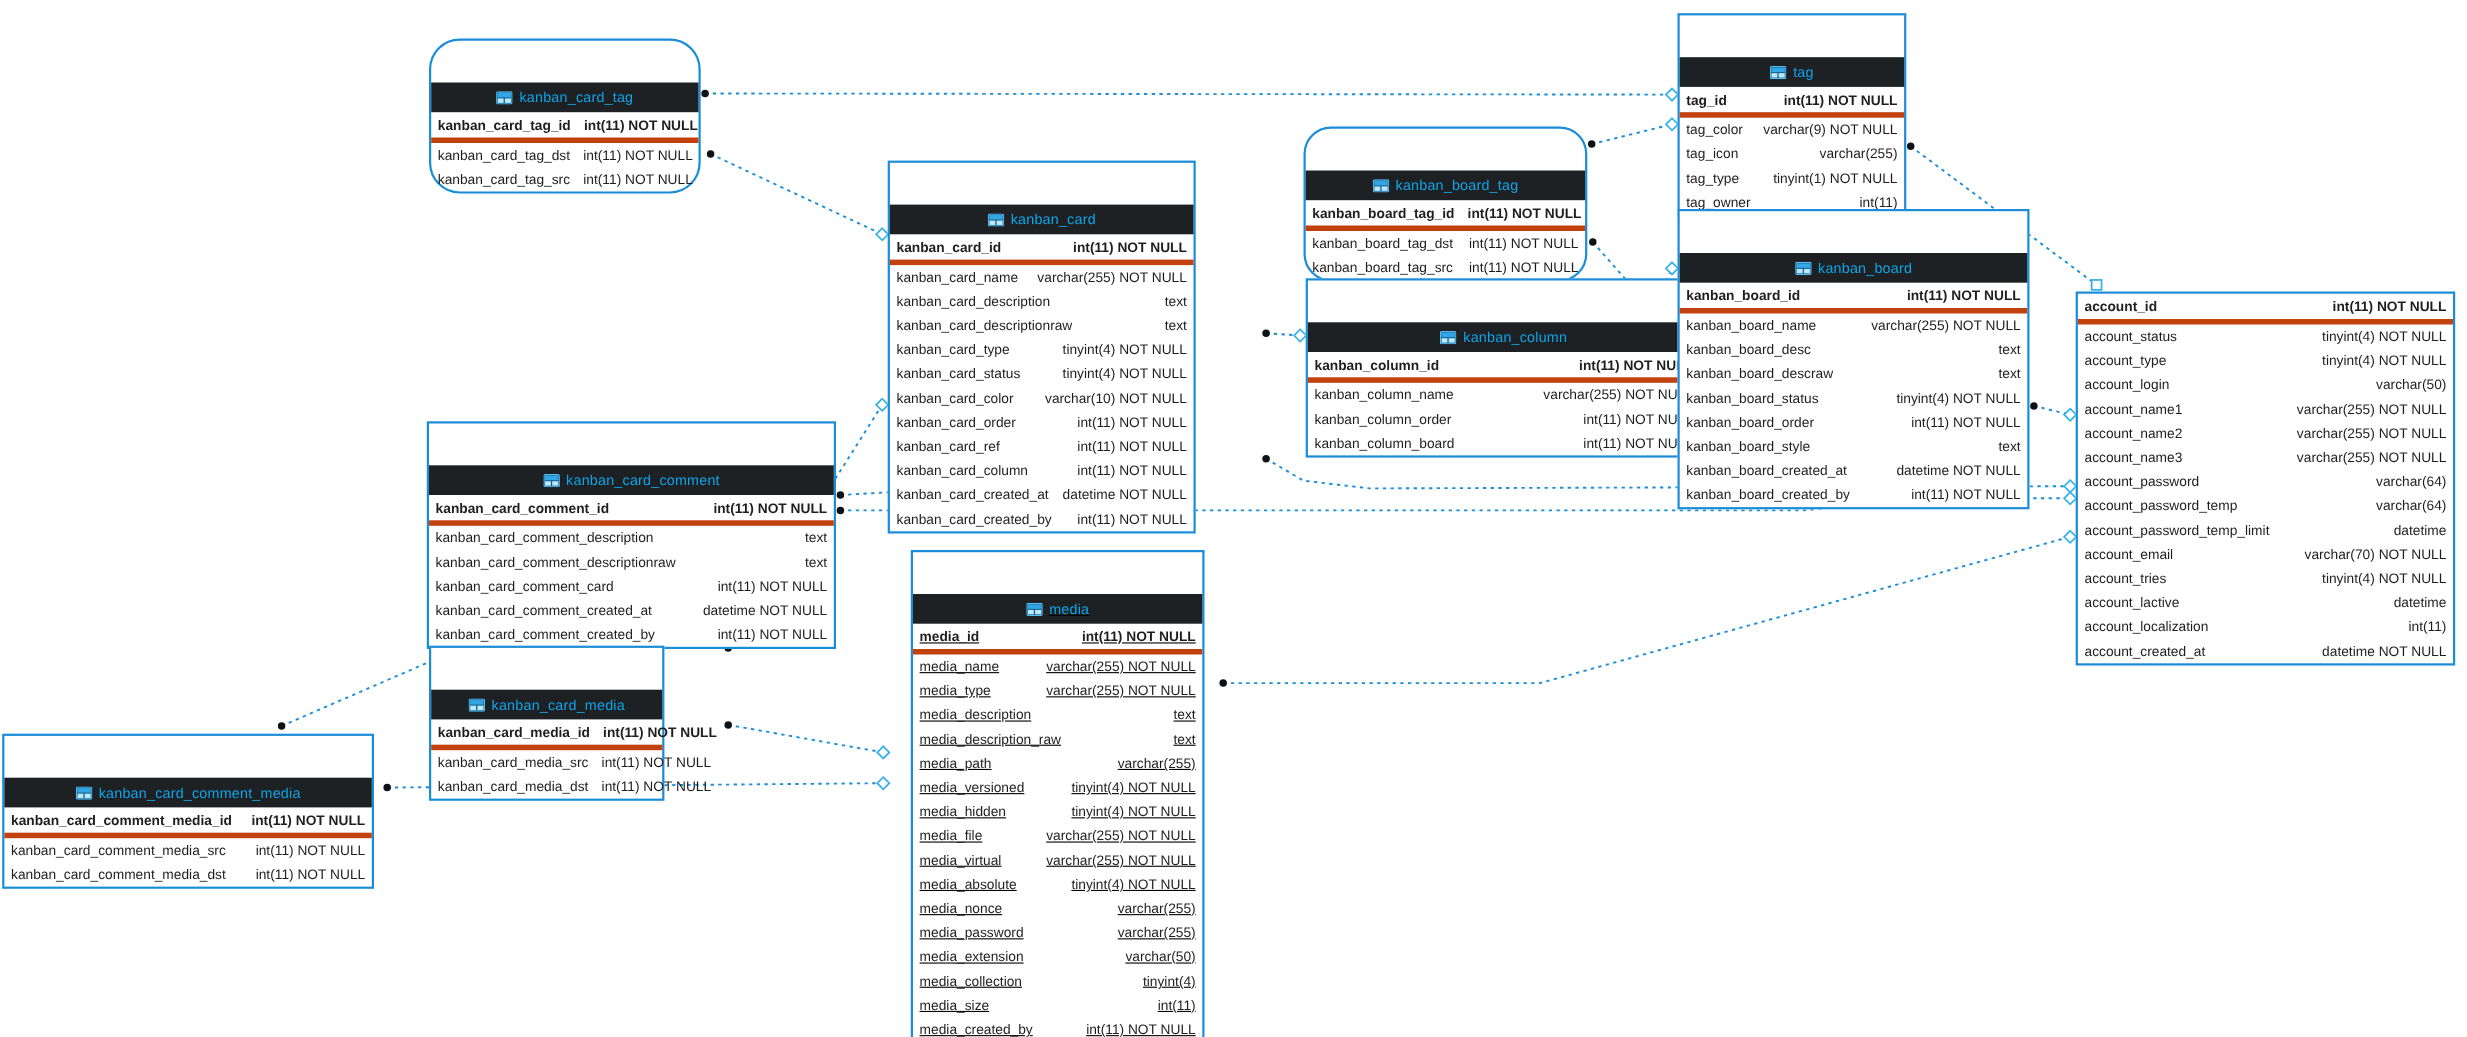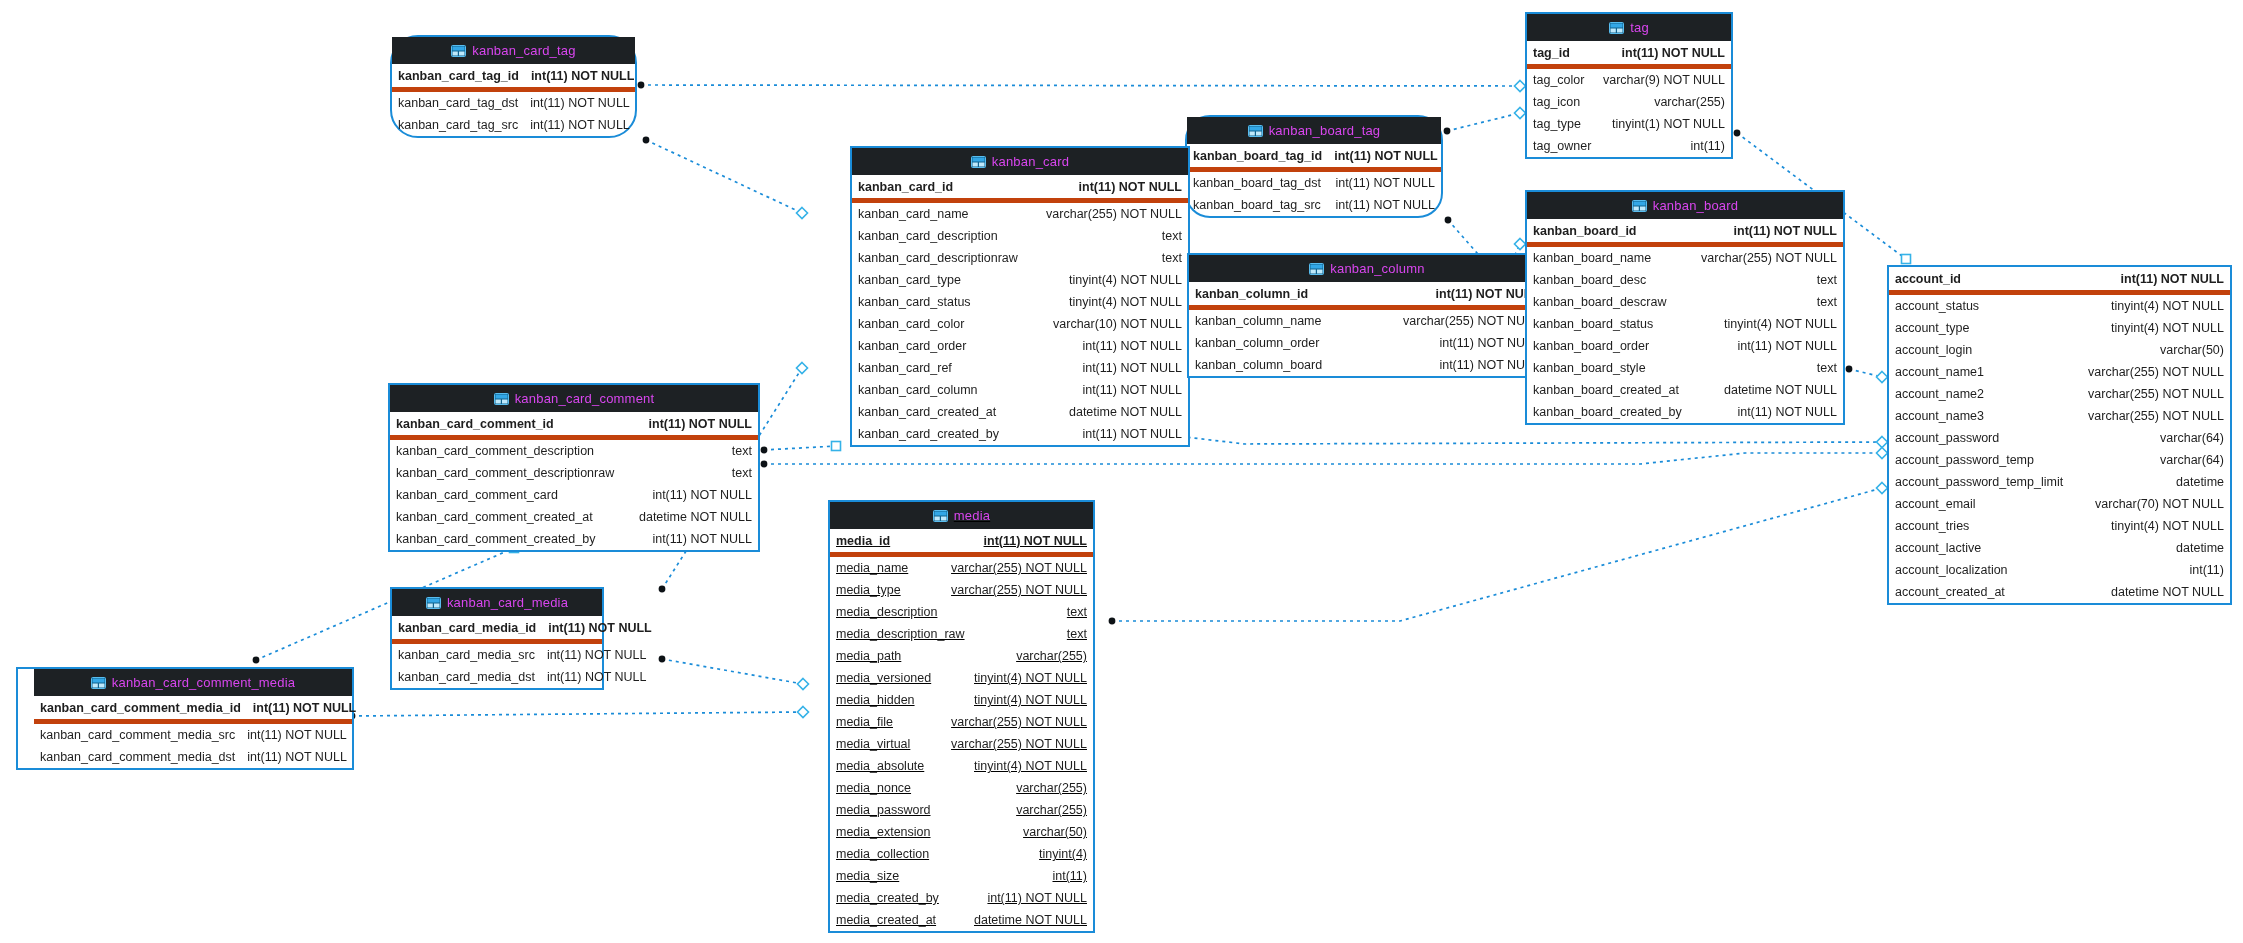--- a/index.html
+++ b/index.html
@@ -3,21 +3,21 @@
 <meta charset="utf-8">
 <style>
   html,body{margin:0;padding:0;background:#ffffff;}
   body{width:2243px;height:943px;font-family:"Liberation Sans",sans-serif;}
   #canvas{position:relative;width:2243px;height:943px;background:#ffffff;overflow:hidden;}
   #wires{position:absolute;left:0;top:0;width:2243px;height:943px;}
   .wire{fill:none;stroke:#1a8cd8;stroke-width:1.7;stroke-dasharray:3 4;}
   .wire-dot{fill:#0d1216;stroke:none;}
   .wire-end{fill:#ffffff;stroke:#35b2e8;stroke-width:1.6;}
   .tbl{position:absolute;background:#ffffff;border:2px solid #1a8cd8;box-sizing:border-box;cursor:move;}
-  .tbl-header{background:#1d2124;color:#d946ef;height:27px;display:flex;align-items:center;justify-content:center;gap:6px;font-size:13px;letter-spacing:.2px;}
+  .tbl-header{background:#1d2124;color:#0ea5e9;height:27px;display:flex;align-items:center;justify-content:center;gap:6px;font-size:13px;letter-spacing:.2px;margin-top:38px;}
   .tbl-header svg{flex:0 0 auto;}
   .row{display:flex;align-items:center;height:22px;padding:0 6px;font-size:12.5px;color:#1e1e1e;white-space:nowrap;box-sizing:border-box;}
   .row.pk{height:28px;font-weight:bold;border-bottom:5px solid #c2410c;}
   .fname{margin-right:12px;}
   .ftype{margin-left:auto;}
 </style>
 </head>
 <body>
 
 <div id="canvas">
@@ -142,21 +142,21 @@
       </div>
       <div class="row">
         <span class="fname">kanban_board_tag_dst</span>
         <span class="ftype">int(11) NOT NULL</span>
       </div>
       <div class="row">
         <span class="fname">kanban_board_tag_src</span>
         <span class="ftype">int(11) NOT NULL</span>
       </div>
     </div>
-    <div class="tbl" style="left: 850px; top: 146px; width: 340px;">
+    <div class="tbl" style="left: 807px; top: 146px; width: 280px;">
       <div class="tbl-header">
         <svg width="15" height="12" viewBox="0 0 15 12">
           <rect x="0.5" y="0.5" width="14" height="11" rx="1" fill="#10638f" stroke="#58bdef"></rect>
           <rect x="1.5" y="1.5" width="12" height="4" fill="#33a7e6"></rect>
           <rect x="1.5" y="6.5" width="5.3" height="4" fill="#bfe9fb"></rect>
           <rect x="8" y="6.5" width="5.5" height="4" fill="#bfe9fb"></rect>
         </svg>
         <span>kanban_card</span>
       </div>
       <div class="row pk">
@@ -395,21 +395,21 @@
       </div>
       <div class="row">
         <span class="fname">kanban_card_media_src</span>
         <span class="ftype">int(11) NOT NULL</span>
       </div>
       <div class="row">
         <span class="fname">kanban_card_media_dst</span>
         <span class="ftype">int(11) NOT NULL</span>
       </div>
     </div>
-    <div class="tbl" style="left: 16px; top: 667px; width: 338px; padding-left: 16px;">
+    <div class="tbl" style="left: 2px; top: 667px; width: 338px;">
       <div class="tbl-header">
         <svg width="15" height="12" viewBox="0 0 15 12">
           <rect x="0.5" y="0.5" width="14" height="11" rx="1" fill="#10638f" stroke="#58bdef"></rect>
           <rect x="1.5" y="1.5" width="12" height="4" fill="#33a7e6"></rect>
           <rect x="1.5" y="6.5" width="5.3" height="4" fill="#bfe9fb"></rect>
           <rect x="8" y="6.5" width="5.5" height="4" fill="#bfe9fb"></rect>
         </svg>
         <span>kanban_card_comment_media</span>
       </div>
       <div class="row pk">

